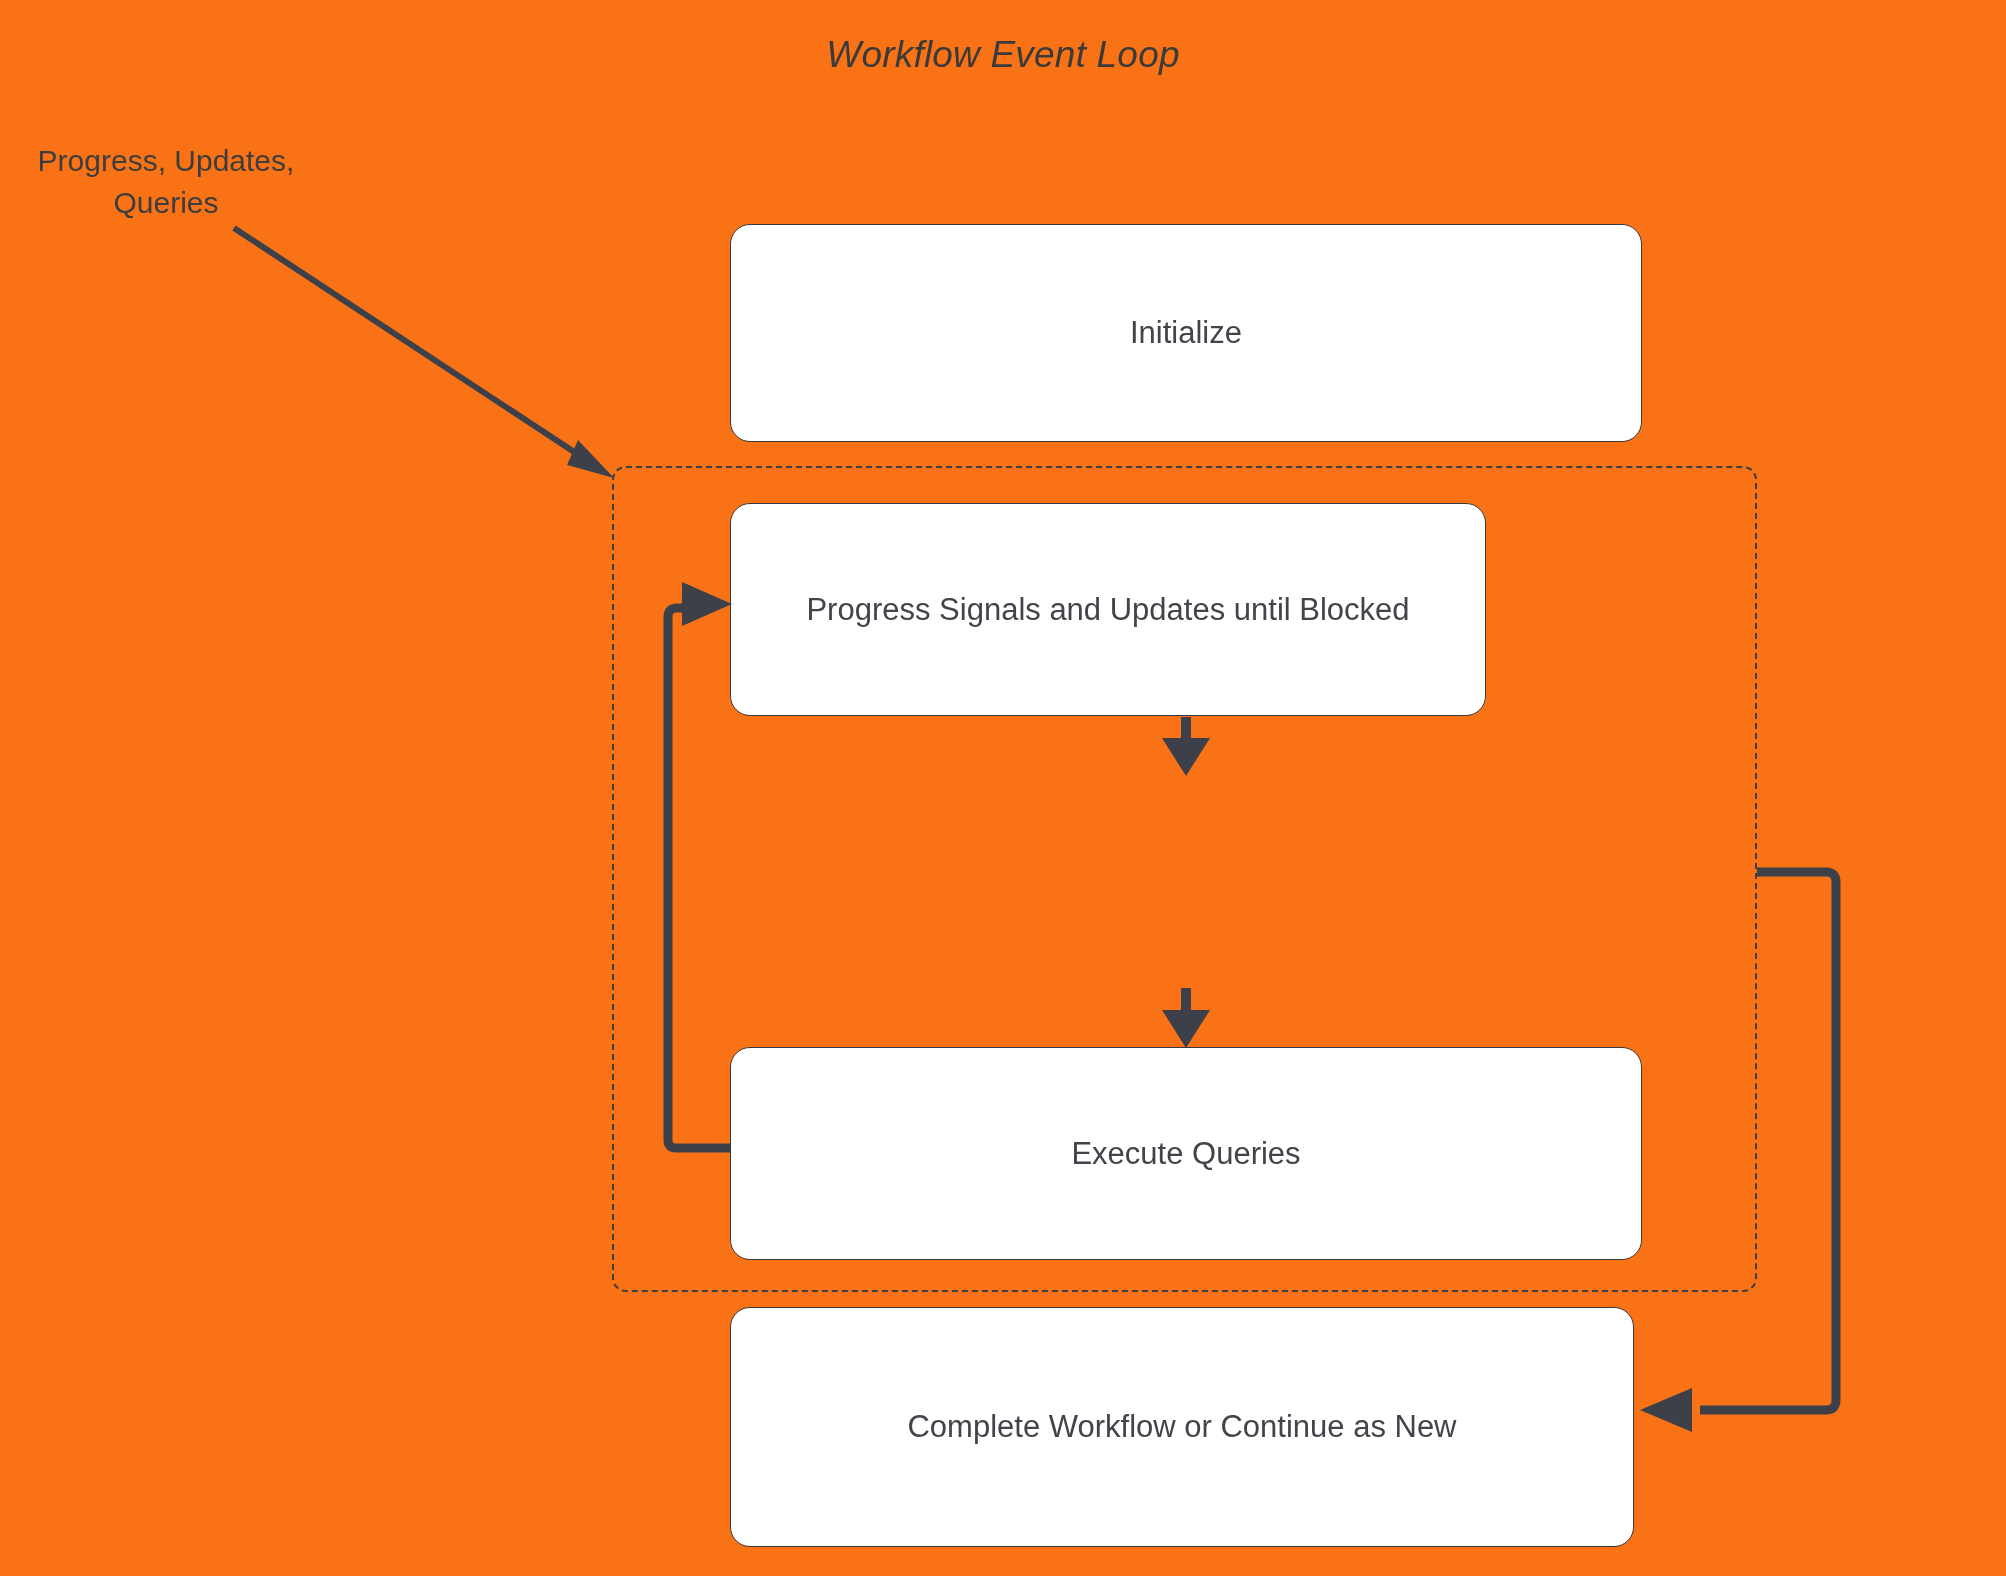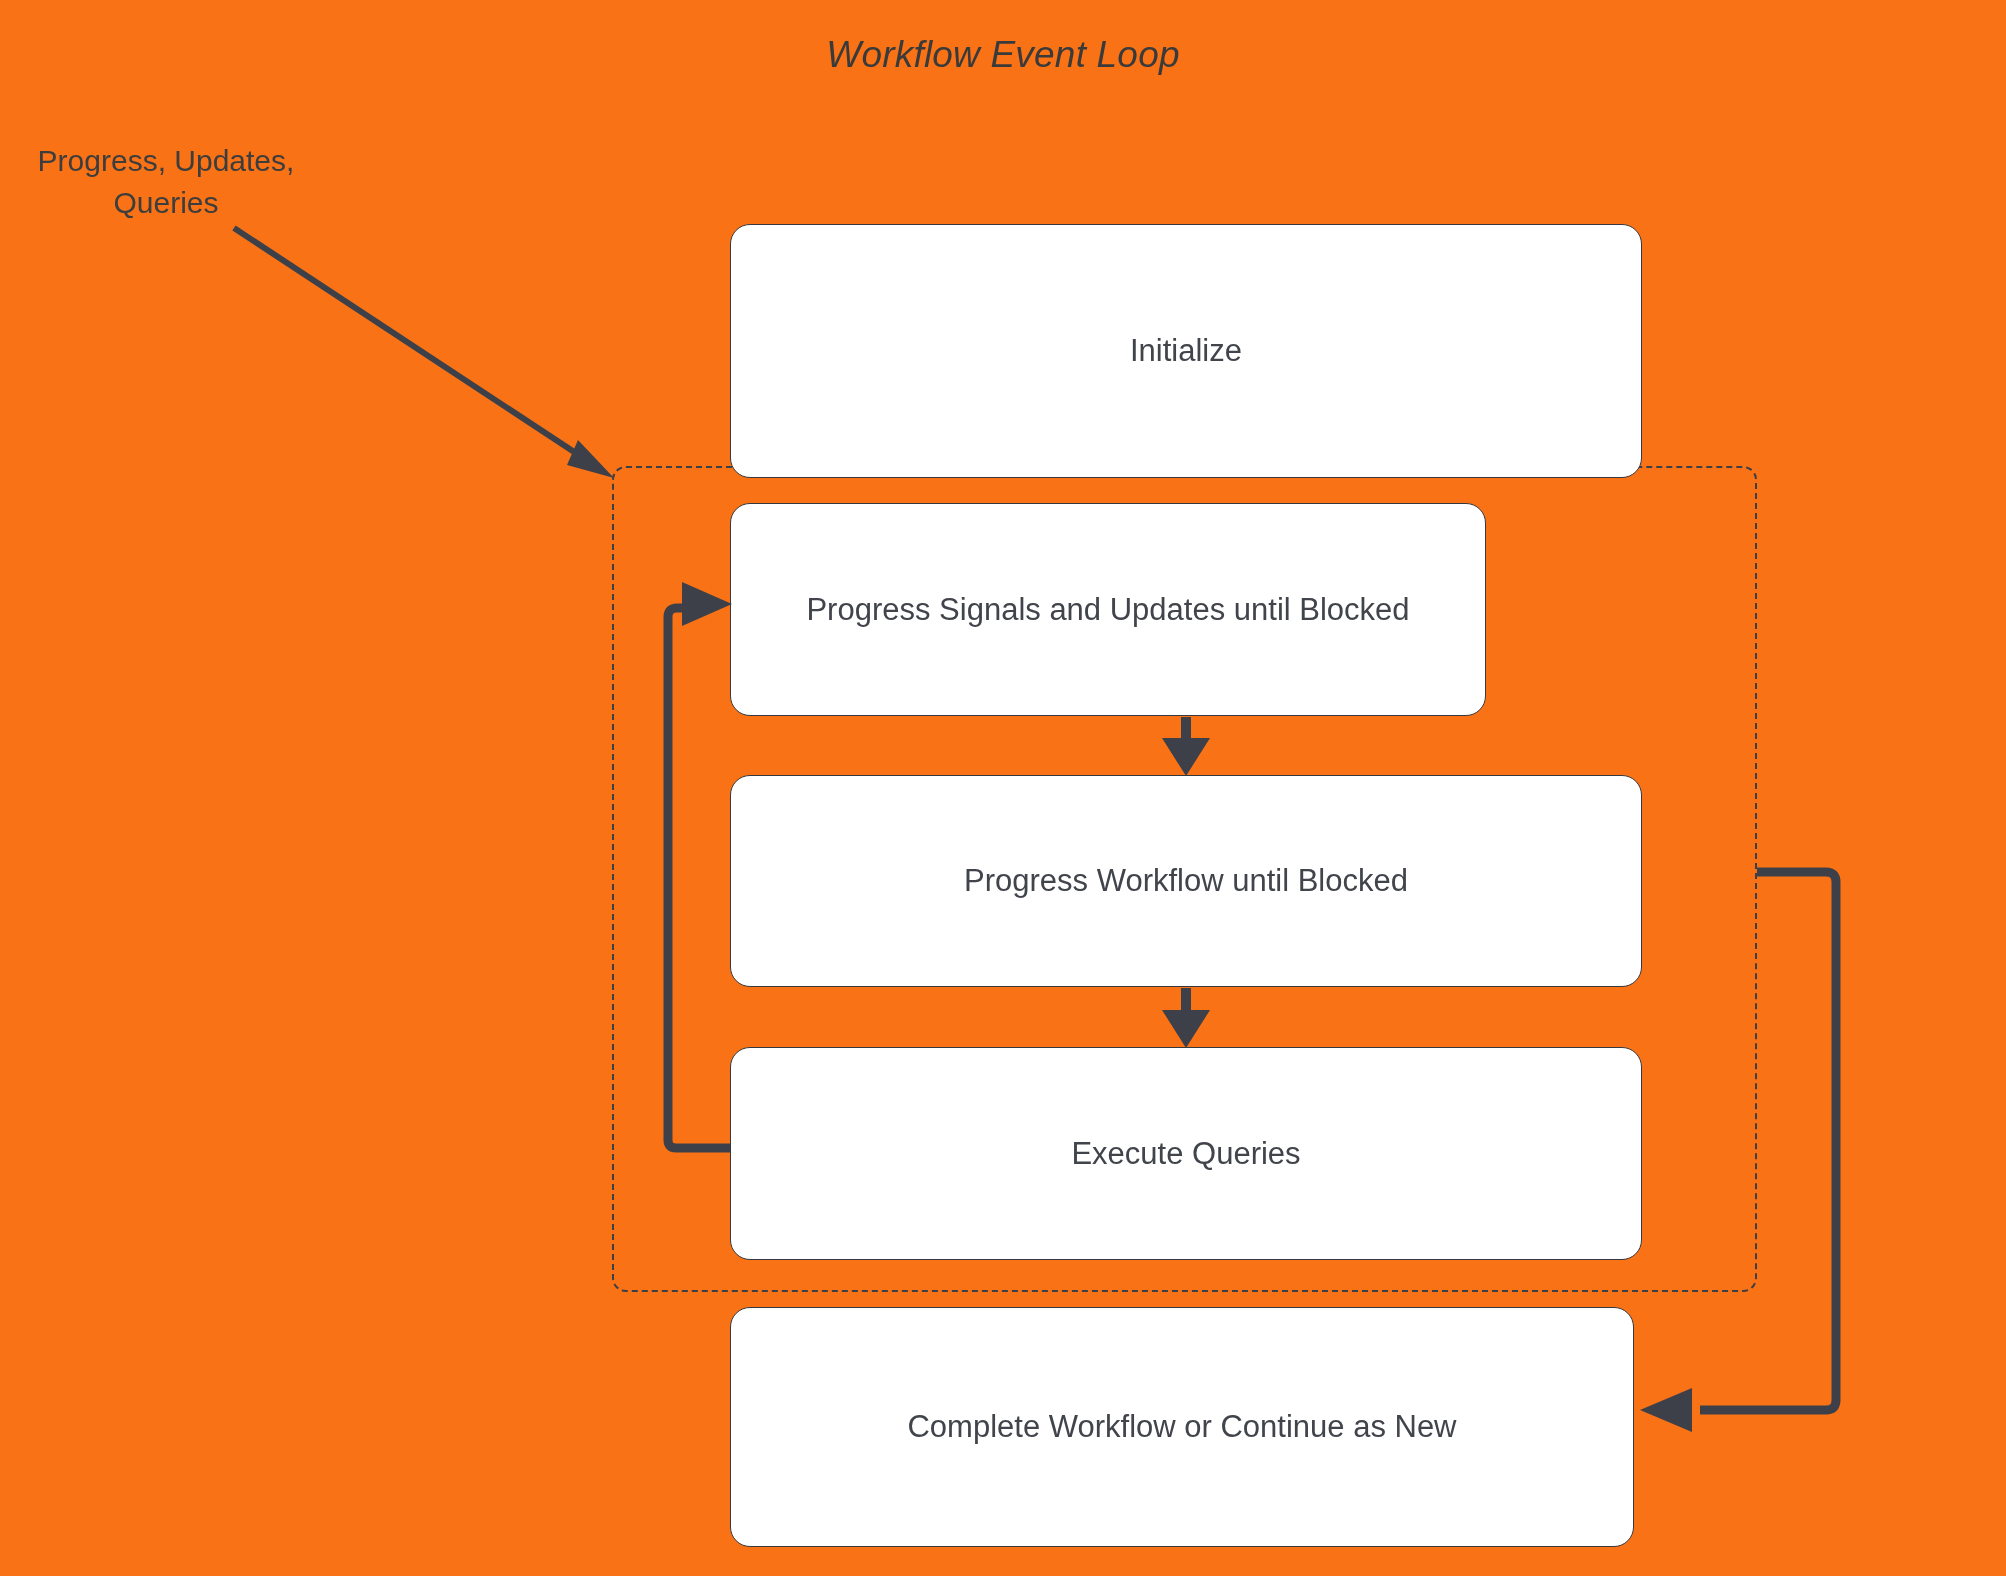--- a/index.html
+++ b/index.html
@@ -51,21 +51,21 @@
     display: flex;
     align-items: center;
     justify-content: center;
   }
   .node-label {
     font-size: 31px;
     color: #41444b;
     text-align: center;
     white-space: nowrap;
   }
-  #box-initialize   { left: 730px; top: 224px;  width: 912px; height: 254px; }
+  #box-initialize   { left: 730px; top: 224px;  width: 912px; height: 218px; }
   #box-progress-su  { left: 730px; top: 503px;  width: 756px; height: 213px; }
   #box-progress-wf  { left: 730px; top: 775px;  width: 912px; height: 212px; }
   #box-exec-queries { left: 730px; top: 1047px; width: 912px; height: 213px; }
   #box-complete     { left: 730px; top: 1307px; width: 904px; height: 240px; }
 
   
   #loop-container {
     position: absolute;
     left: 612px;
     top: 466px;
@@ -101,23 +101,20 @@
   <div id="loop-container"></div>
 
   <div class="node-box" id="box-initialize">
     <span class="node-label">Initialize</span>
   </div>
 
   <div class="node-box" id="box-progress-su">
     <span class="node-label">Progress Signals and Updates until Blocked</span>
   </div>
 
-  <div class="node-box" id="box-progress-wf">
-    <span class="node-label">Progress Workflow until Blocked</span>
-  </div>
 
   <div class="node-box" id="box-exec-queries">
     <span class="node-label">Execute Queries</span>
   </div>
 
   <div class="node-box" id="box-complete">
     <span class="node-label">Complete Workflow or Continue as New</span>
   </div>
 
   <svg id="connectors" viewBox="0 0 2006 1576">

